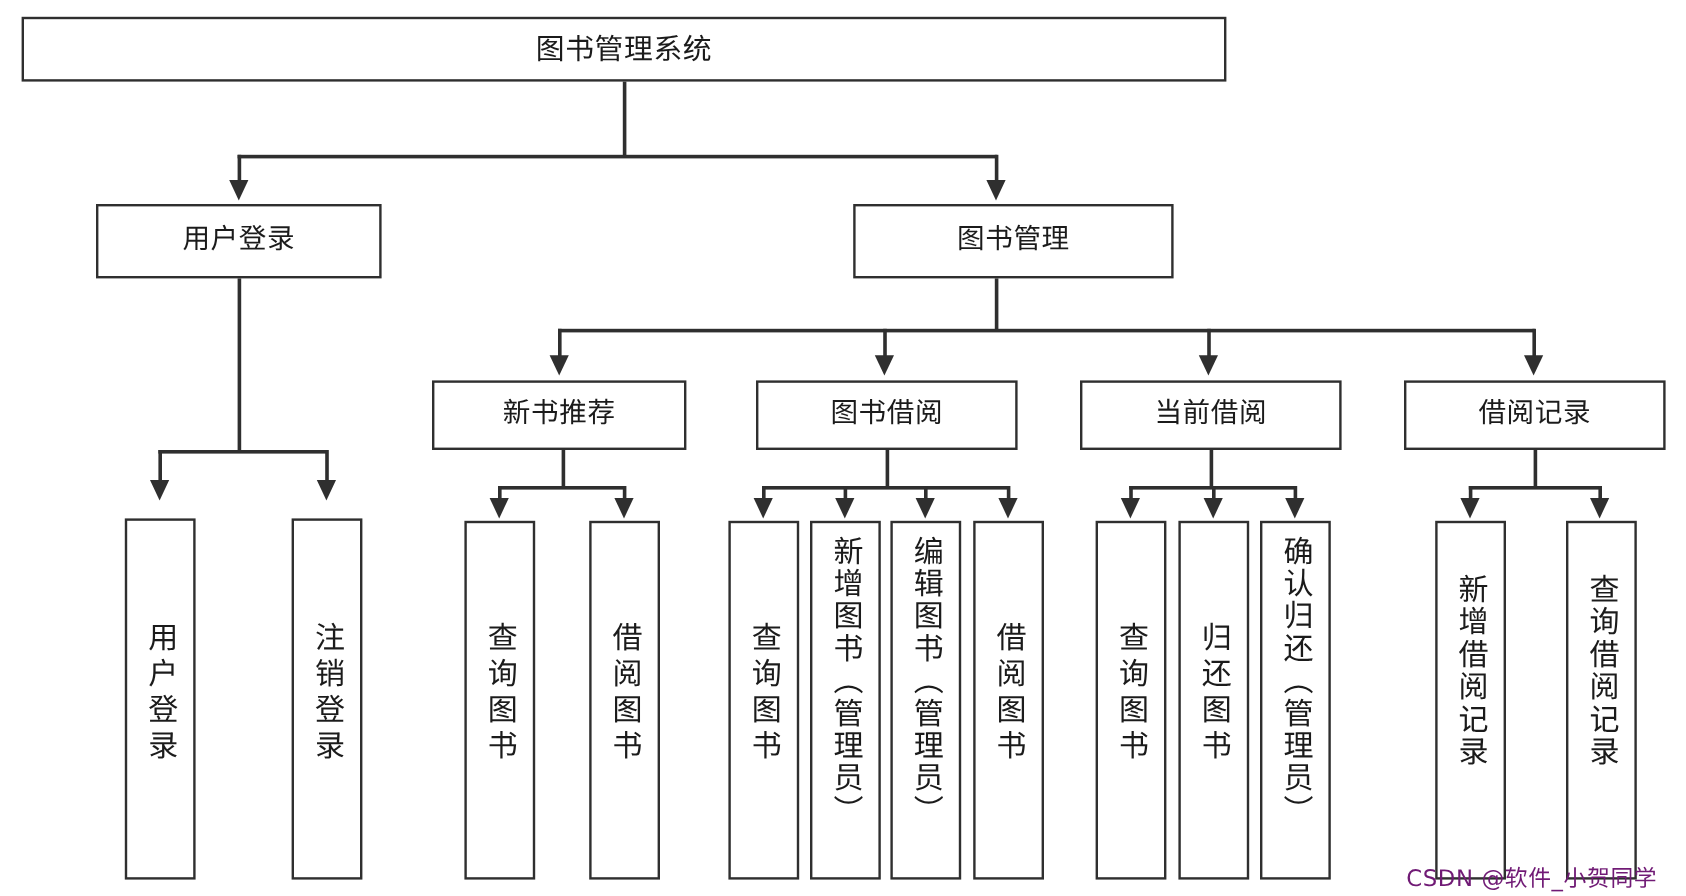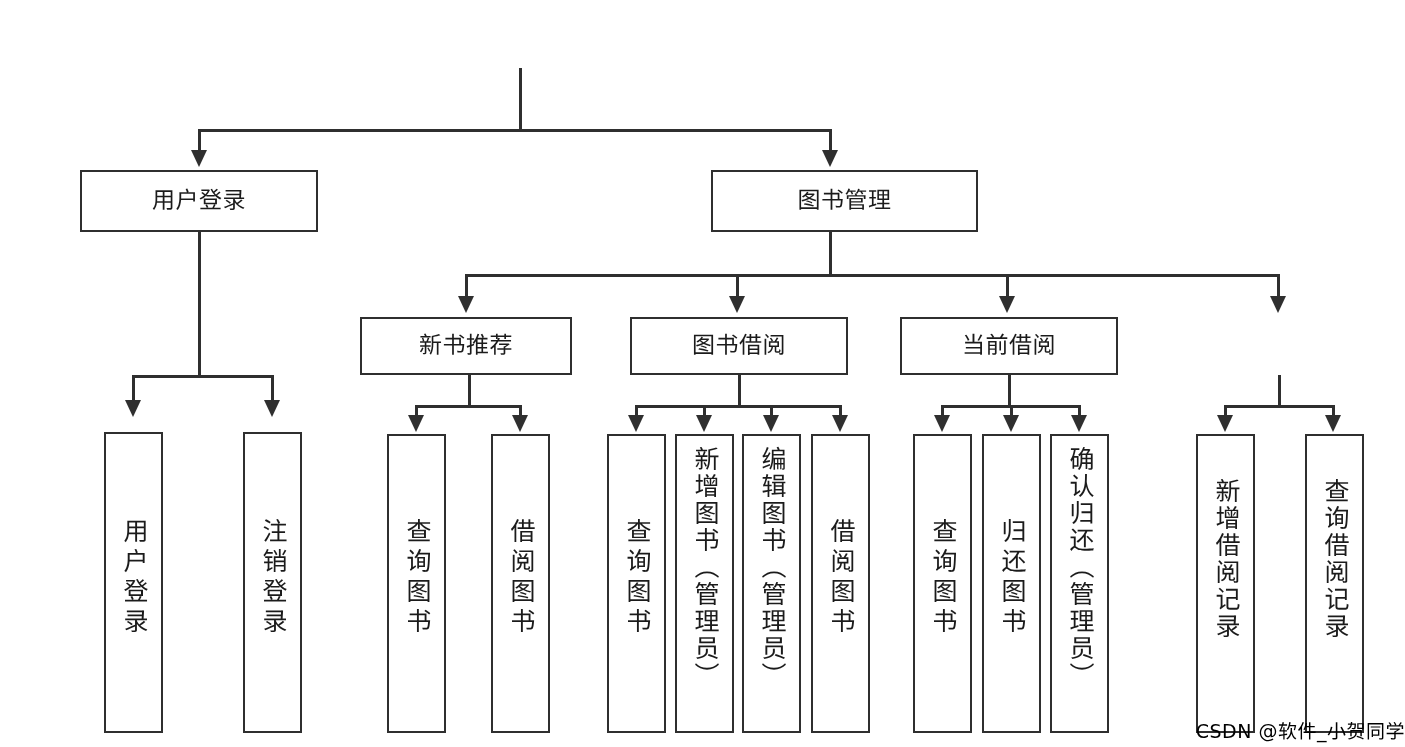--- a/index.html
+++ b/index.html
@@ -80,34 +80,37 @@
     width: 0;
     height: 0;
     border-left: 8px solid transparent;
     border-right: 8px solid transparent;
     border-top: 17px solid #2f2f2f;
   }
 
   
   #watermark {
     position: absolute;
-    right: 0;
+    right: 24px;
     bottom: 4px;
     font-size: 19px;
-    color: #000000;
+    color: #701a75;
     letter-spacing: 0.5px;
     white-space: nowrap;
     user-select: none;
   }
 </style>
 </head>
 <body>
 
 <div id="canvas">
 
+  <div class="node horiz root" style="left:18px; top:14px; width:1004px; height:54px;">
+    <span class="label">图书管理系统</span>
+  </div>
 
   <div class="vline" style="left:519px; top:68px; height:63px;"></div>
 
   <div class="hline" style="left:198px; top:129px; width:633px;"></div>
 
   <div class="vline" style="left:198px; top:129px; height:24px;"></div>
   <div class="arrow" style="left:191px; top:150px;"></div>
   <div class="vline" style="left:829px; top:129px; height:24px;"></div>
   <div class="arrow" style="left:822px; top:150px;"></div>
 
@@ -139,20 +142,23 @@
 
   <div class="node horiz" style="left:360px; top:317px; width:212px; height:58px;">
     <span class="label">新书推荐</span>
   </div>
   <div class="node horiz" style="left:630px; top:317px; width:218px; height:58px;">
     <span class="label">图书借阅</span>
   </div>
   <div class="node horiz" style="left:900px; top:317px; width:218px; height:58px;">
     <span class="label">当前借阅</span>
   </div>
+  <div class="node horiz" style="left:1170px; top:317px; width:218px; height:58px;">
+    <span class="label">借阅记录</span>
+  </div>
 
   <div class="vline" style="left:468px; top:375px; height:32px;"></div>
   <div class="hline" style="left:415px; top:405px; width:106px;"></div>
   <div class="vline" style="left:415px; top:405px; height:14px;"></div>
   <div class="arrow" style="left:408px; top:415px;"></div>
   <div class="vline" style="left:519px; top:405px; height:14px;"></div>
   <div class="arrow" style="left:512px; top:415px;"></div>
 
   <div class="vline" style="left:738px; top:375px; height:32px;"></div>
   <div class="hline" style="left:635px; top:405px; width:206px;"></div>

